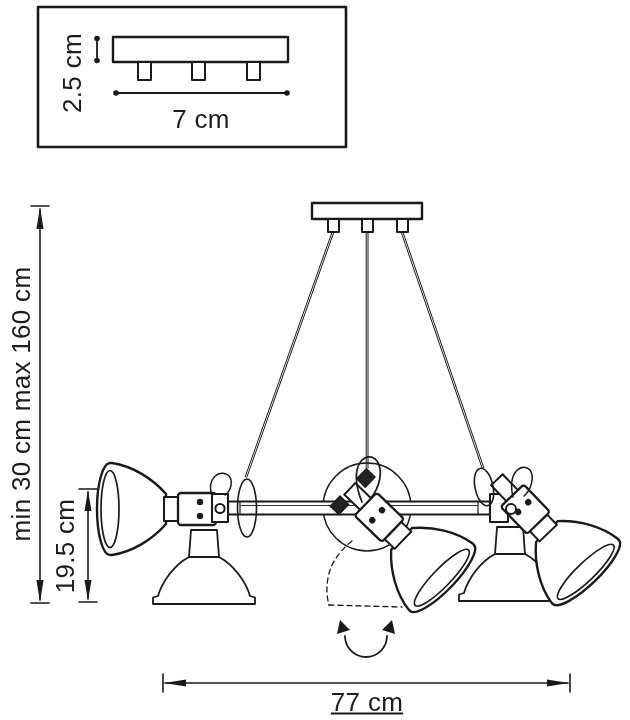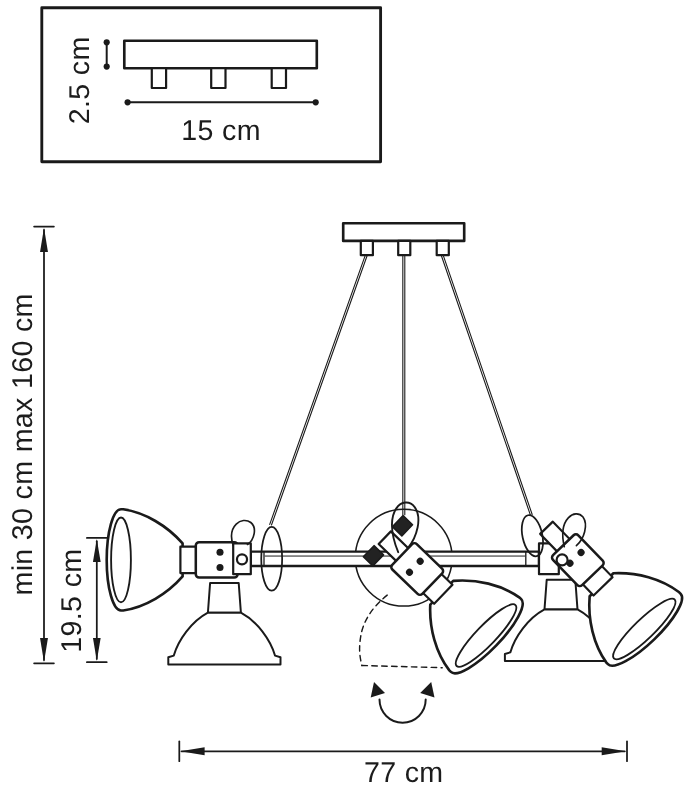--- a/index.html
+++ b/index.html
@@ -141,18 +141,18 @@
     <g stroke-width="1.6">
       <line x1="165" y1="683" x2="568" y2="683"></line>
       <line x1="163" y1="674" x2="163" y2="692"></line>
       <line x1="570" y1="674" x2="570" y2="692"></line>
       <path d="M 164,683 L 186,679.4 L 186,686.6 Z" fill="#1a1a1a" stroke="none"></path>
       <path d="M 569,683 L 547,679.4 L 547,686.6 Z" fill="#1a1a1a" stroke="none"></path>
     </g>
   </svg>
 
   <div class="lbl rot" style="left:72px;top:73px;">2.5 cm</div>
-  <div class="lbl" style="left:201px;top:119px;">15 cm</div>
+  <div class="lbl" style="left:201px;top:119px;">7 cm</div>
   <div class="lbl rot" style="left:21px;top:404px;">min 30 cm max 160 cm</div>
   <div class="lbl rot" style="left:65px;top:546px;">19.5 cm</div>
-  <div class="lbl" style="left:367px;top:702px;">77 cm</div>
+  <div class="lbl" style="left:367px;top:702px;text-decoration:underline;">77 cm</div>
 
 </div>
 
 </body></html>

